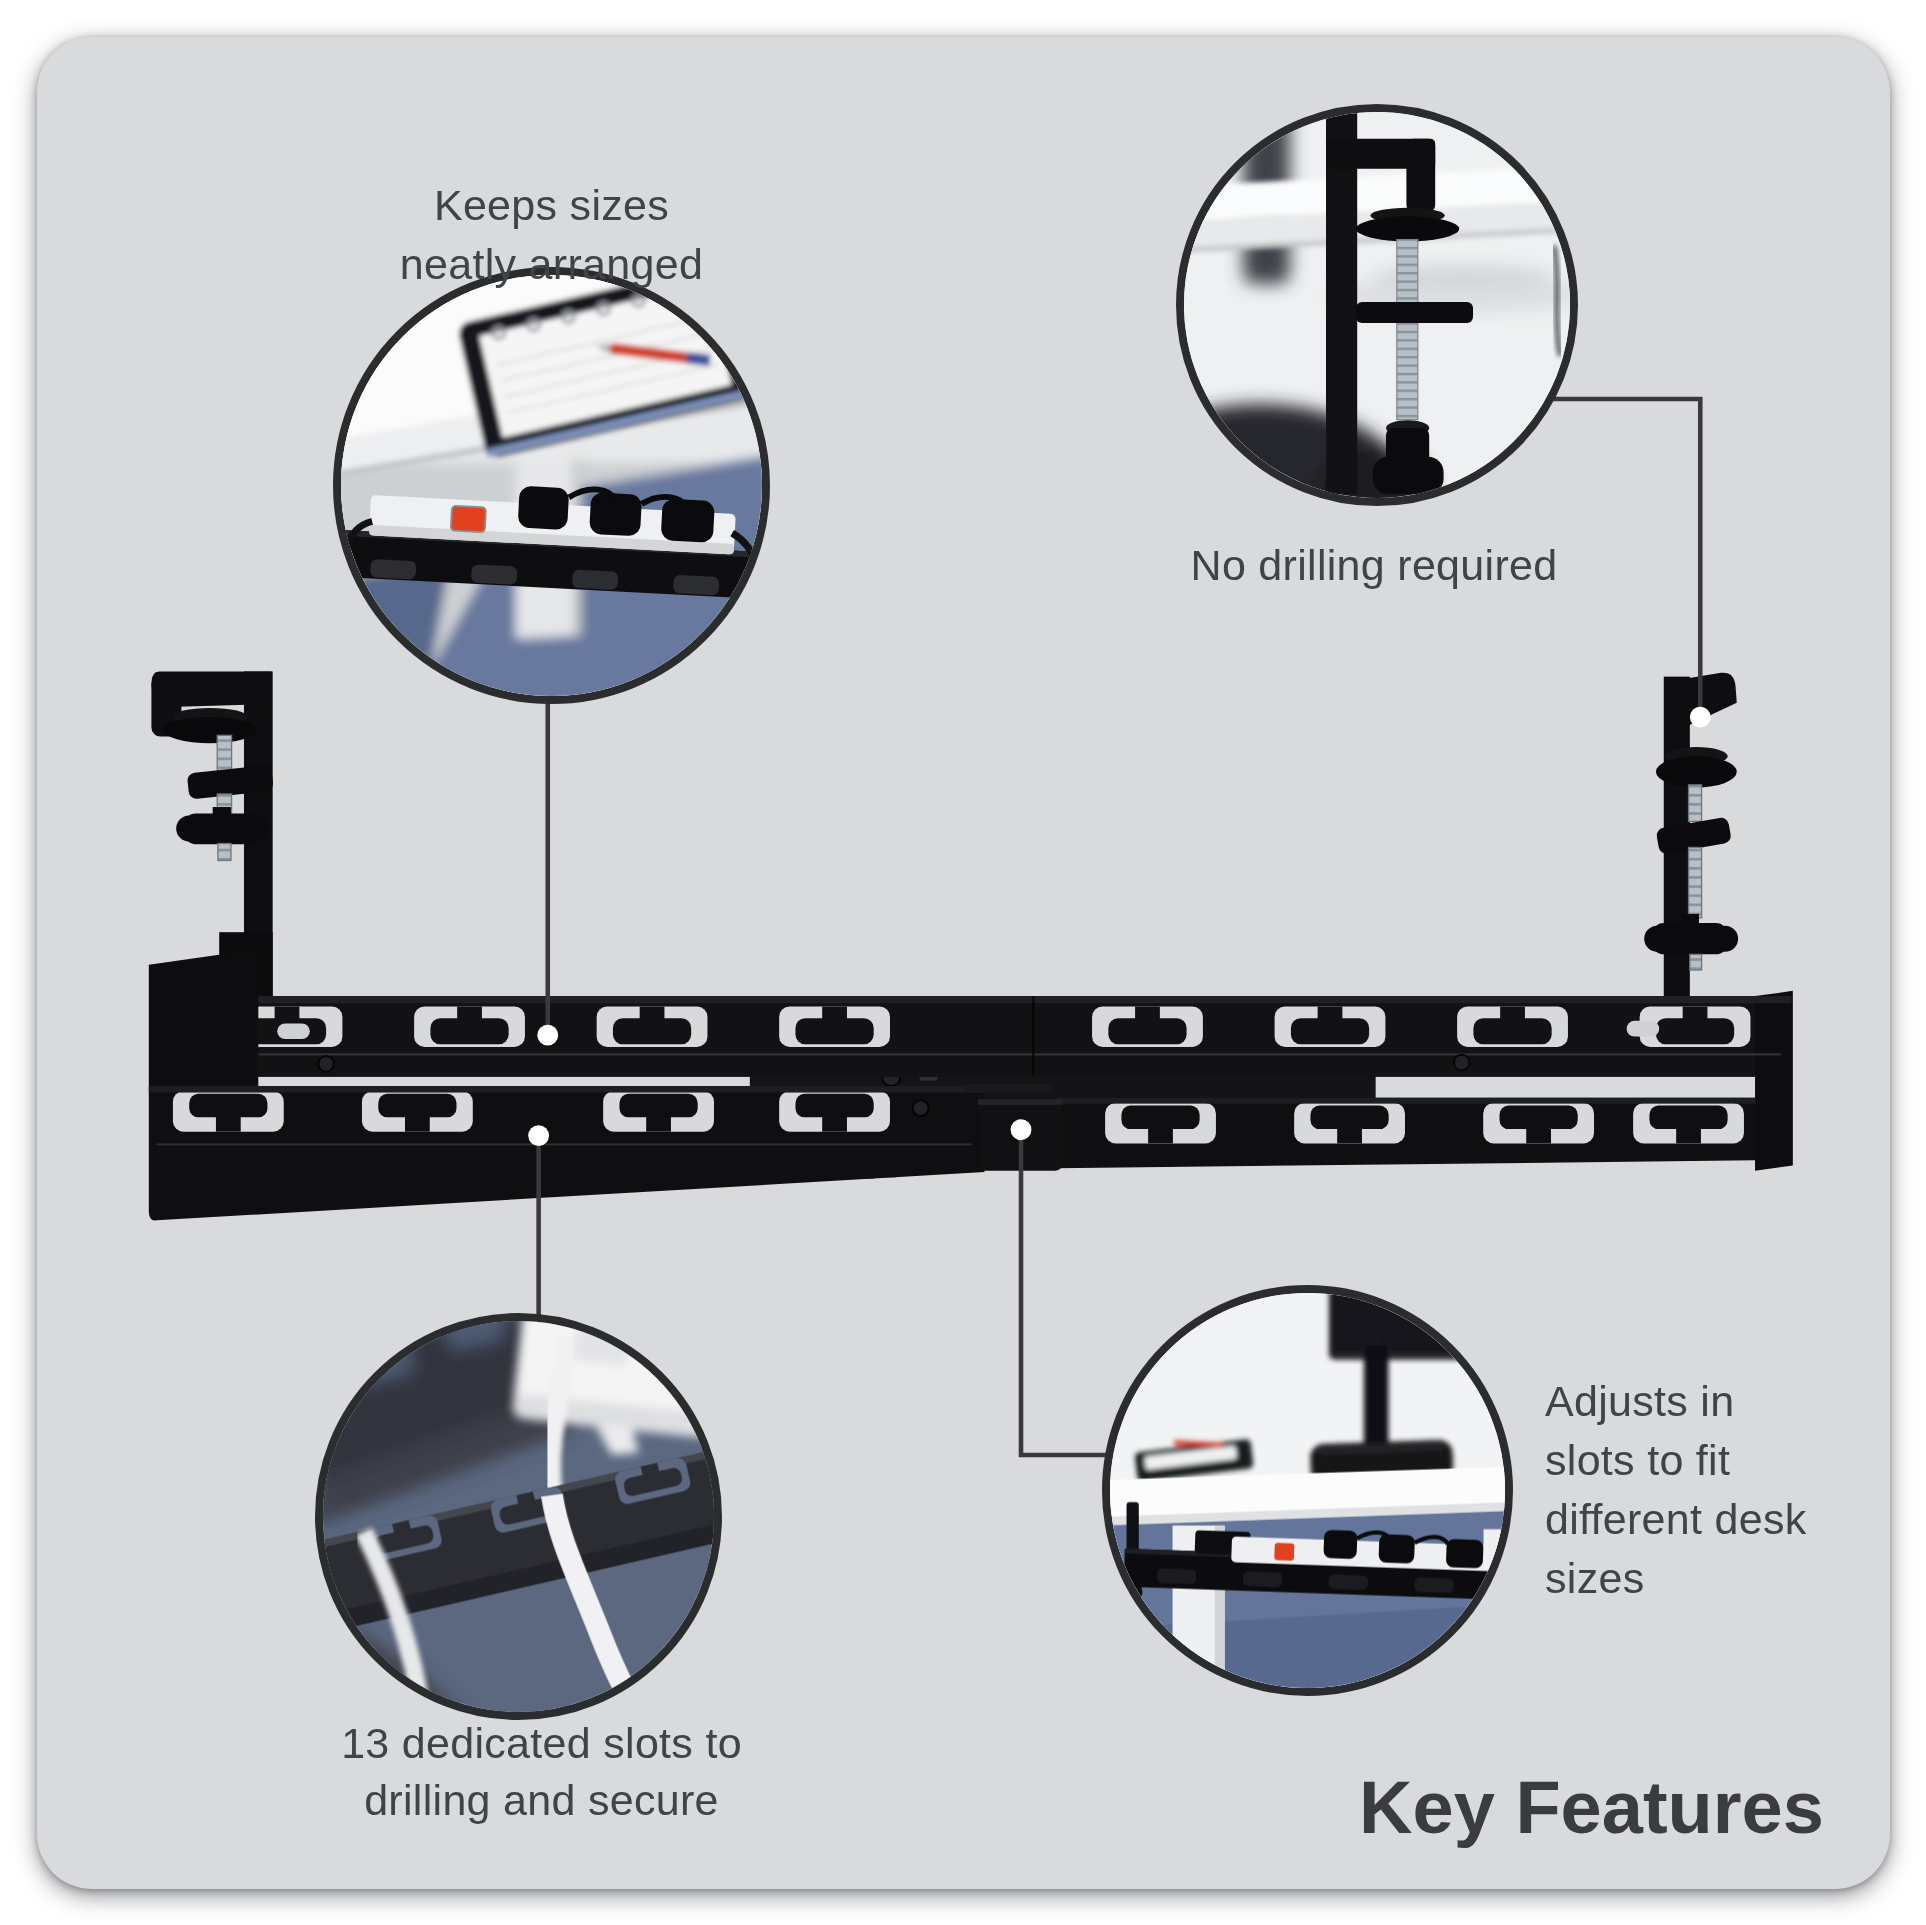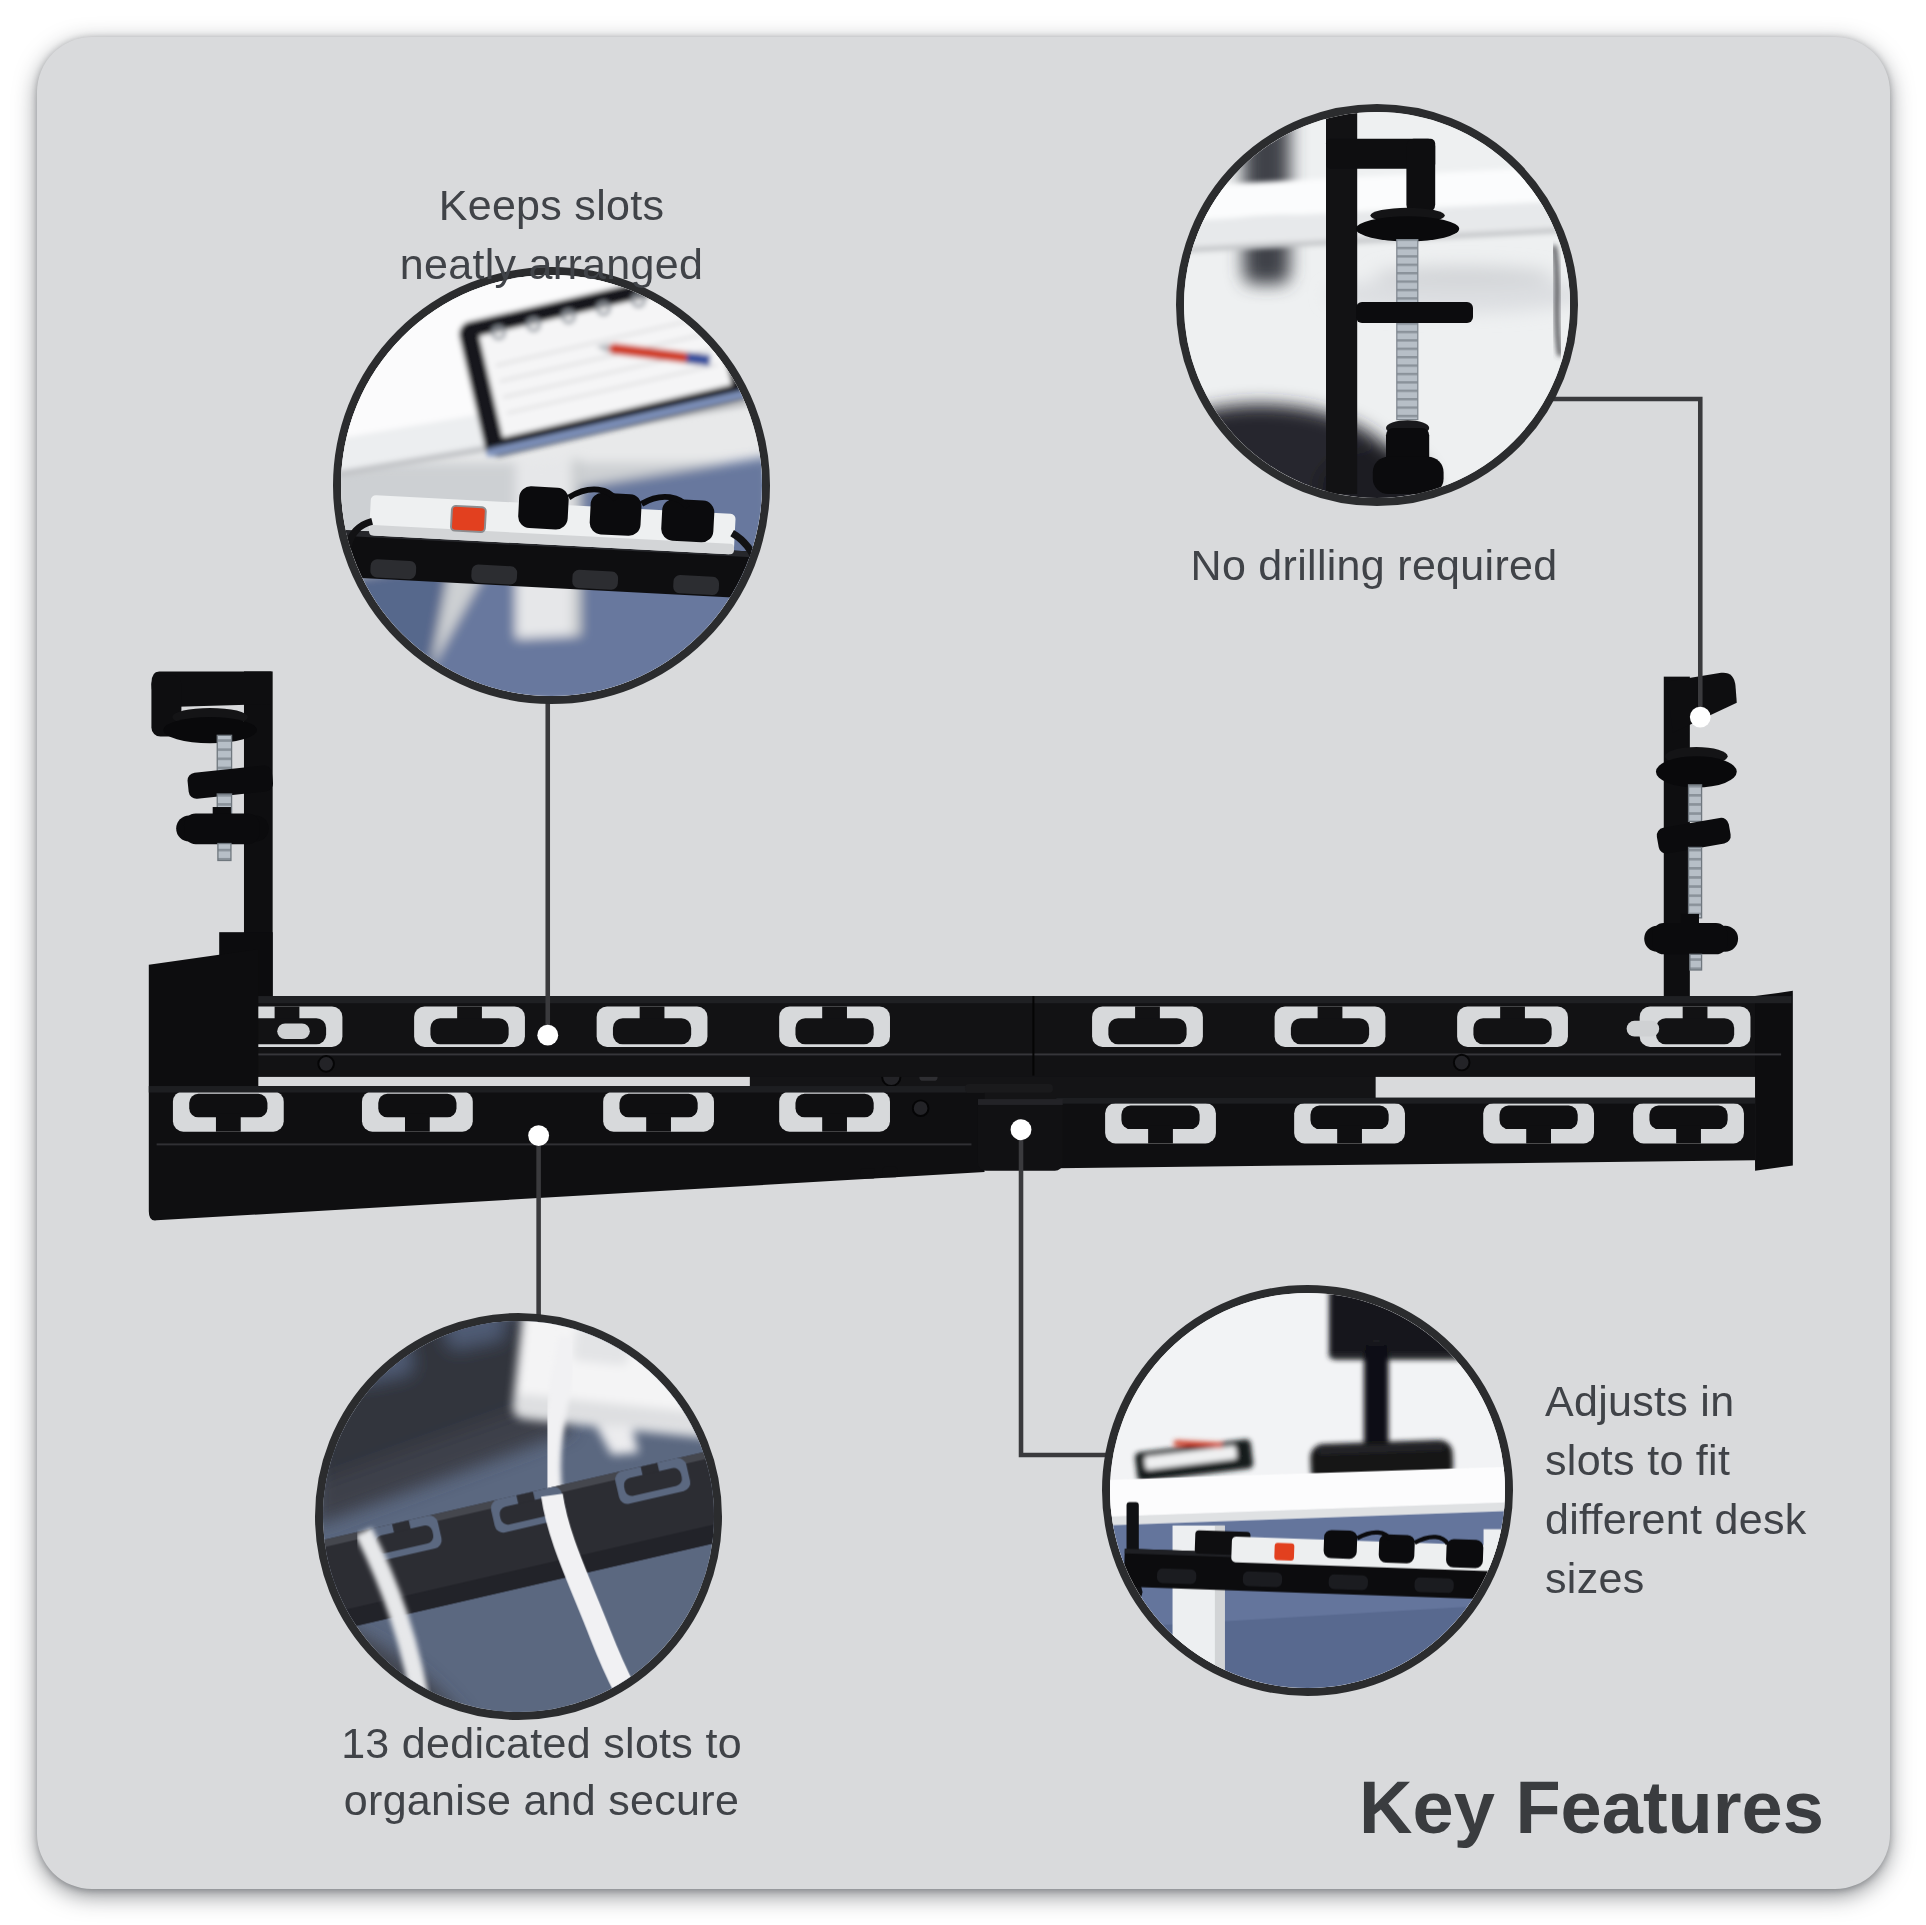--- a/index.html
+++ b/index.html
@@ -345,31 +345,31 @@
         <rect x="450" y="402" width="58" height="46" rx="12"></rect>
         <rect x="560" y="406" width="60" height="46" rx="12"></rect>
       </g>
       <path d="M414,410 C440,394 460,398 468,410" fill="none" stroke="#0b0b0d" stroke-width="7"></path>
       <path d="M508,414 C534,398 554,402 562,414" fill="none" stroke="#0b0b0d" stroke-width="7"></path>
     </g>
   </svg>
 </div>
 
 <div class="cap center" style="left:271px;top:176px;width:561px;">
-  <div>Keeps slots</div>
+  <div>Keeps sizes</div>
   <div>neatly arranged</div>
 </div>
 
 <div class="cap center" style="left:1146px;top:536px;width:456px;">
   <div>No drilling required</div>
 </div>
 
 <div class="cap center" style="left:261px;top:1715px;width:561px;line-height:57px;">
   <div>13 dedicated slots to</div>
-  <div>organise and secure</div>
+  <div>drilling and secure</div>
 </div>
 
 <div class="cap" style="left:1545px;top:1372px;width:313px;">
   <div>Adjusts in</div>
   <div>slots to fit</div>
   <div>different desk</div>
   <div>sizes</div>
 </div>
 
 <div class="headline">Key Features</div>

